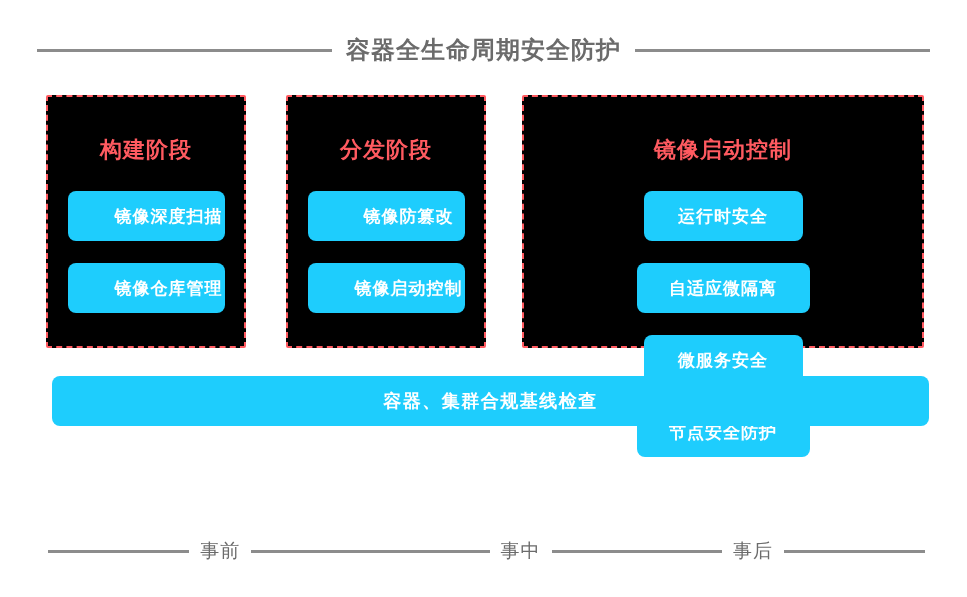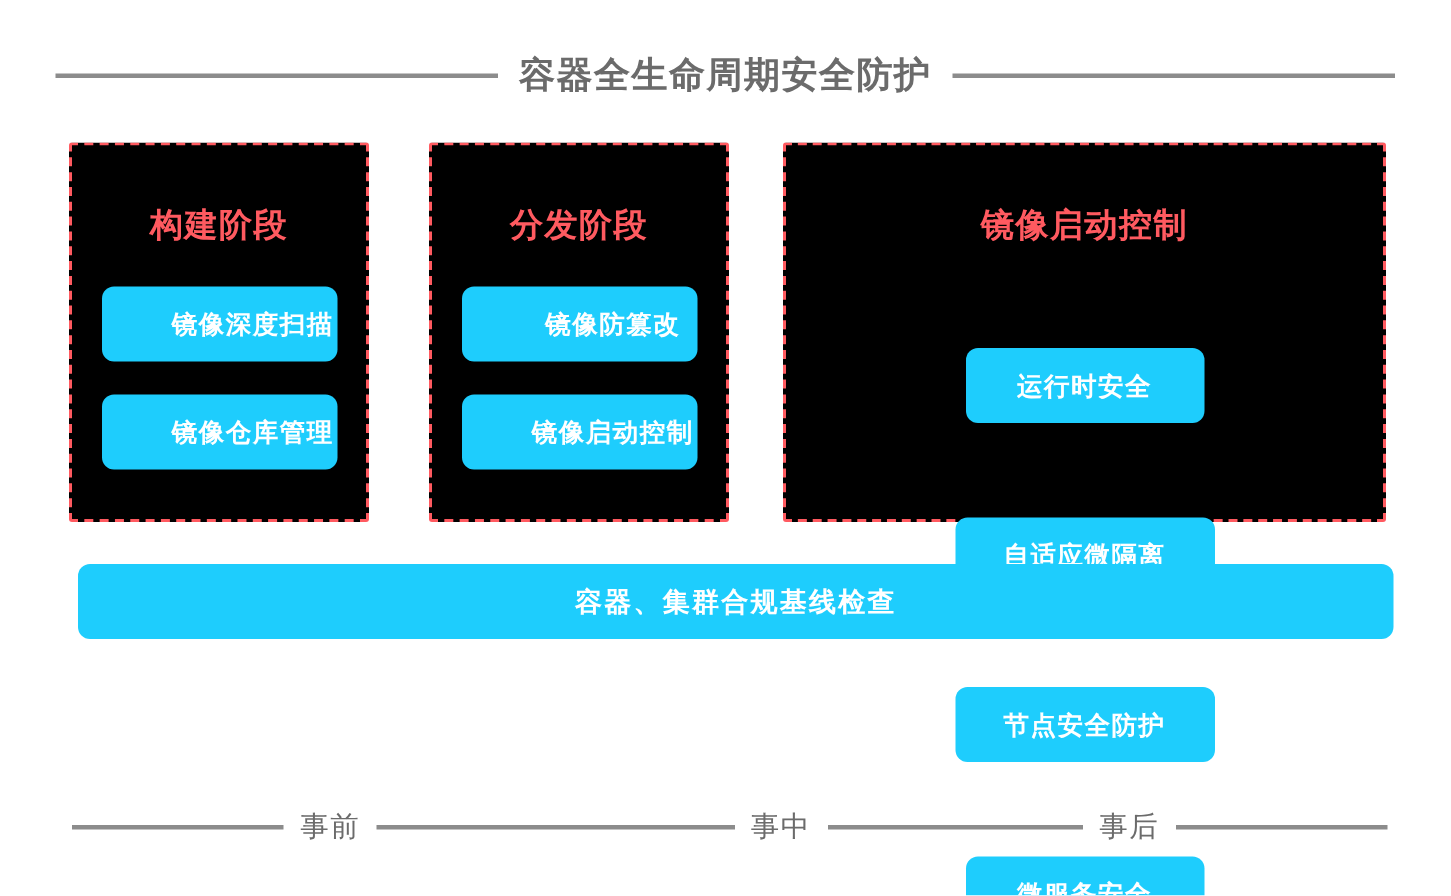--- a/index.html
+++ b/index.html
@@ -83,21 +83,21 @@
     justify-content: center;
     box-sizing: border-box;
     white-space: nowrap;
   }
   #stage-build   { left: 46px;  top: 95px;  width: 200px; height: 253px; }
   #stage-deliver { left: 286px; top: 95px;  width: 200px; height: 253px; }
   #stage-runtime { left: 522px; top: 95px;  width: 402px; height: 253px; }
 
   #stage-build .pill,
   #stage-deliver .pill { width: 157px; padding-left: 45px; }
-  #stage-runtime .pill { width: 159px; margin-top: 41px; }
+  #stage-runtime .pill { width: 159px; }
   #stage-runtime .pill-area { gap: 22px 20px; padding: 0 28px; }
   #stage-runtime .pill.wide { width: 173px; }
 
   
   .bar {
     position: absolute;
     left: 52px;
     width: 877px;
     height: 50px;
     background: #1ecdfd;
@@ -168,22 +168,22 @@
       <div class="pill">镜像防篡改</div>
       <div class="pill">镜像启动控制</div>
     </div>
   </div>
 
   <div class="stage" id="stage-runtime">
     <div class="stage-title">镜像启动控制</div>
     <div class="pill-area">
       <div class="pill">运行时安全</div>
       <div class="pill wide">自适应微隔离</div>
+      <div class="pill">微服务安全</div>
       <div class="pill wide">节点安全防护</div>
-      <div class="pill">微服务安全</div>
     </div>
   </div>
 
   <div class="bar" id="bar-compliance">容器、集群合规基线检查</div>
 
   <div class="timeline">
     <div class="seg s1"></div>
     <div class="tl-label">事前</div>
     <div class="seg s2"></div>
     <div class="tl-label">事中</div>

